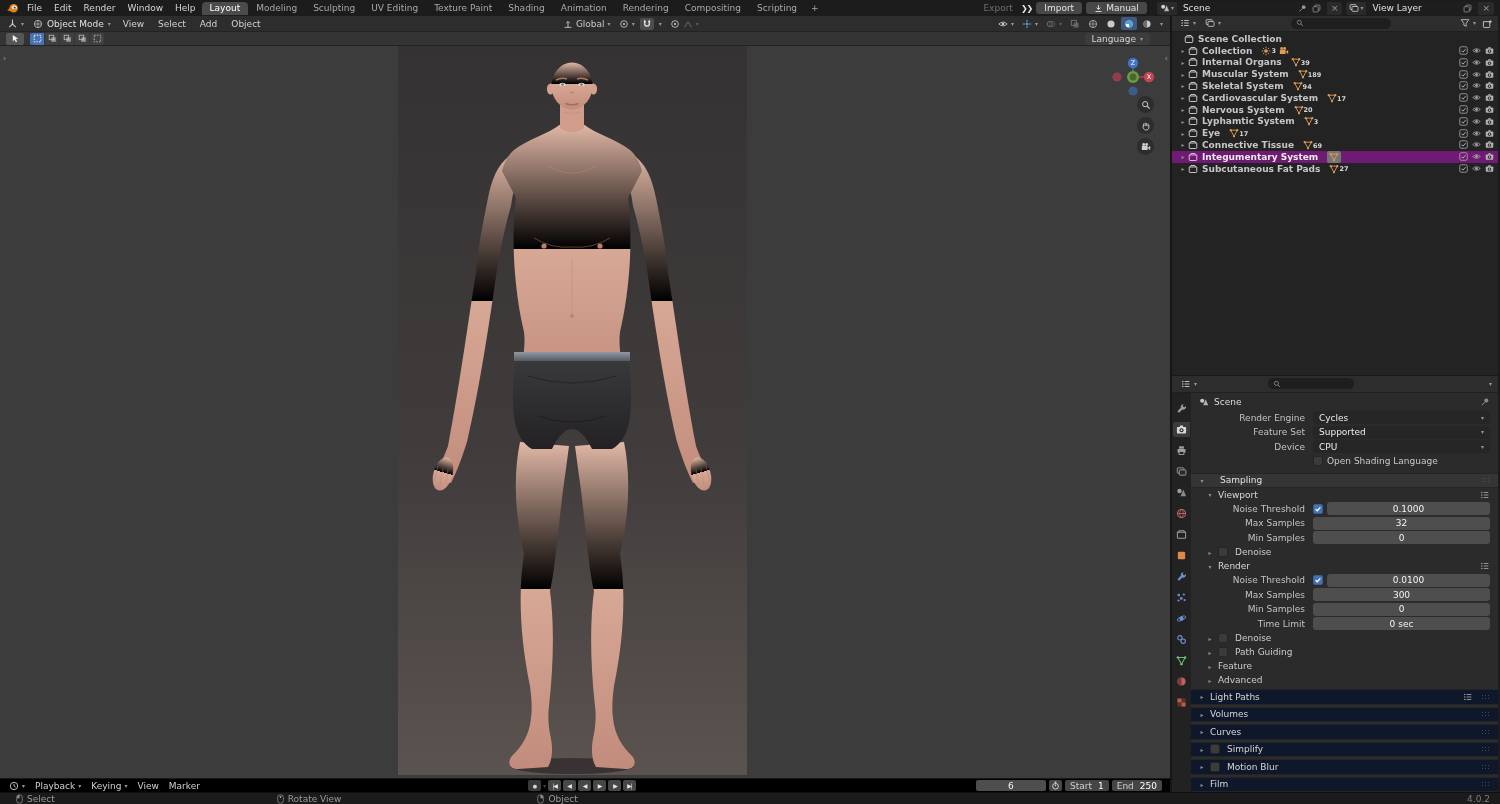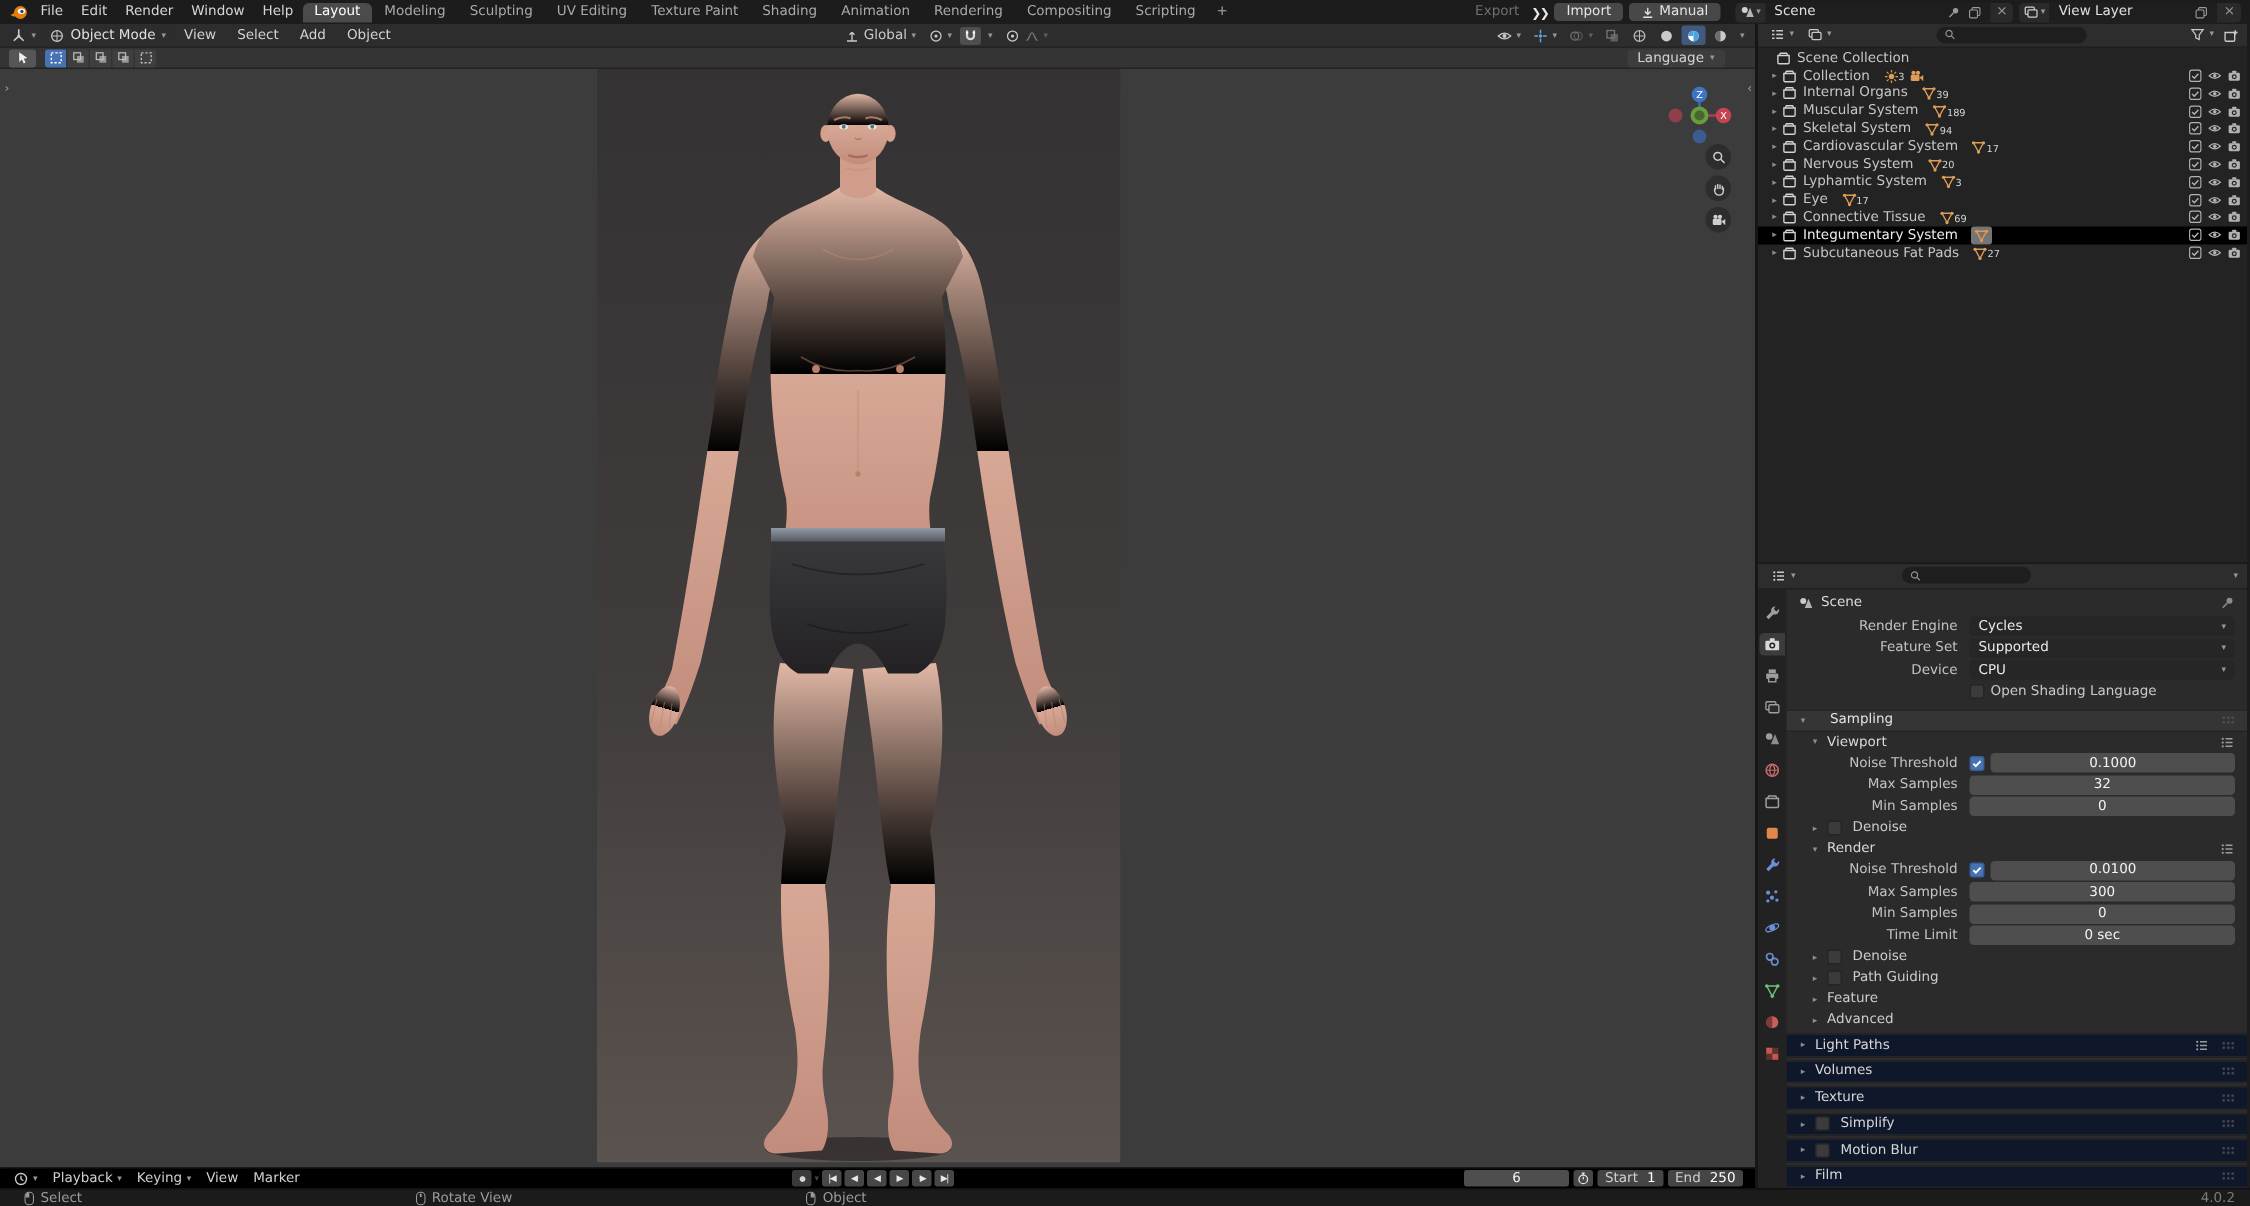--- a/index.html
+++ b/index.html
@@ -71,22 +71,22 @@
   .tl-rec { background:#3a3a3a; }
   .tl-fields { position:absolute; right:8px; display:flex; align-items:center; gap:3px; }
   .tl-frame { width:70px; height:11px; background:#4e4e4e; border-radius:2px; color:#f2f2f2; display:flex; align-items:center; justify-content:center; }
   .tl-se { height:11px; background:#454545; border-radius:2px; display:flex; align-items:center; padding:0 5px; gap:6px; color:#cfcfcf; }
   .tl-se b { color:#ffffff; font-weight:normal; }
 
   
   .outl-header { height:16px; background:#2d2d2d; display:flex; align-items:center; padding:0 5px; gap:3px; border-bottom:1px solid #1f1f1f; }
   .search { flex:0 0 100px; margin:0 auto; height:11px; background:#1e1e1e; border-radius:6px; display:flex; align-items:center; padding:0 5px; gap:3px; color:#8f8f8f; }
   .outliner { height:346px; background:#232323; padding-top:1px; border-bottom:1px solid #191919; }
-  .orow { height:11.8px; display:flex; align-items:center; padding:0 4px 0 6px; color:#c6c6c6; }
-  .orow.sel { background:#000000; }
+  .orow { height:11.8px; display:flex; align-items:center; padding:0 4px 0 6px; color:#c6c6c6;font-weight:bold; }
+  .orow.sel { background:#701a75; }
   .disc { width:10px; font-size:6px; color:#8d8d8d; text-align:center; }
   .oicon { color:#d3d3d3; margin-right:4px; }
   .data-ic { color:#dd9c58; margin-left:9px; }
   .sel-ic-box { background:#757575; border-radius:2px; padding:1px 2px; margin-left:9px; }
   .cnt { font-size:6.5px; color:#d5d5d5; align-self:flex-end; margin-bottom:1px; }
   .o-right { margin-left:auto; display:flex; gap:4px; color:#b2b2b2; }
 
   
   .props { flex:1; display:flex; flex-direction:column; background:#2b2b2b; }
   .props-header { height:17px; background:#2d2d2d; display:flex; align-items:center; padding:0 6px; border-bottom:1px solid #1f1f1f; }
@@ -1378,21 +1378,21 @@
                 </span>
               <span class="grip" style="margin-left:5px"></span>
             </div>
             <div class="panel-c">
               <span class="disc">▸</span>
               <span>Volumes</span>
               <span class="grip"></span>
             </div>
             <div class="panel-c">
               <span class="disc">▸</span>
-              <span>Texture</span>
+              <span>Curves</span>
               <span class="grip"></span>
             </div>
             <div class="panel-c">
               <span class="disc">▸</span>
               <span class="cb"></span>
               <span>Simplify</span>
               <span class="grip"></span>
             </div>
             <div class="panel-c">
               <span class="disc">▸</span>

